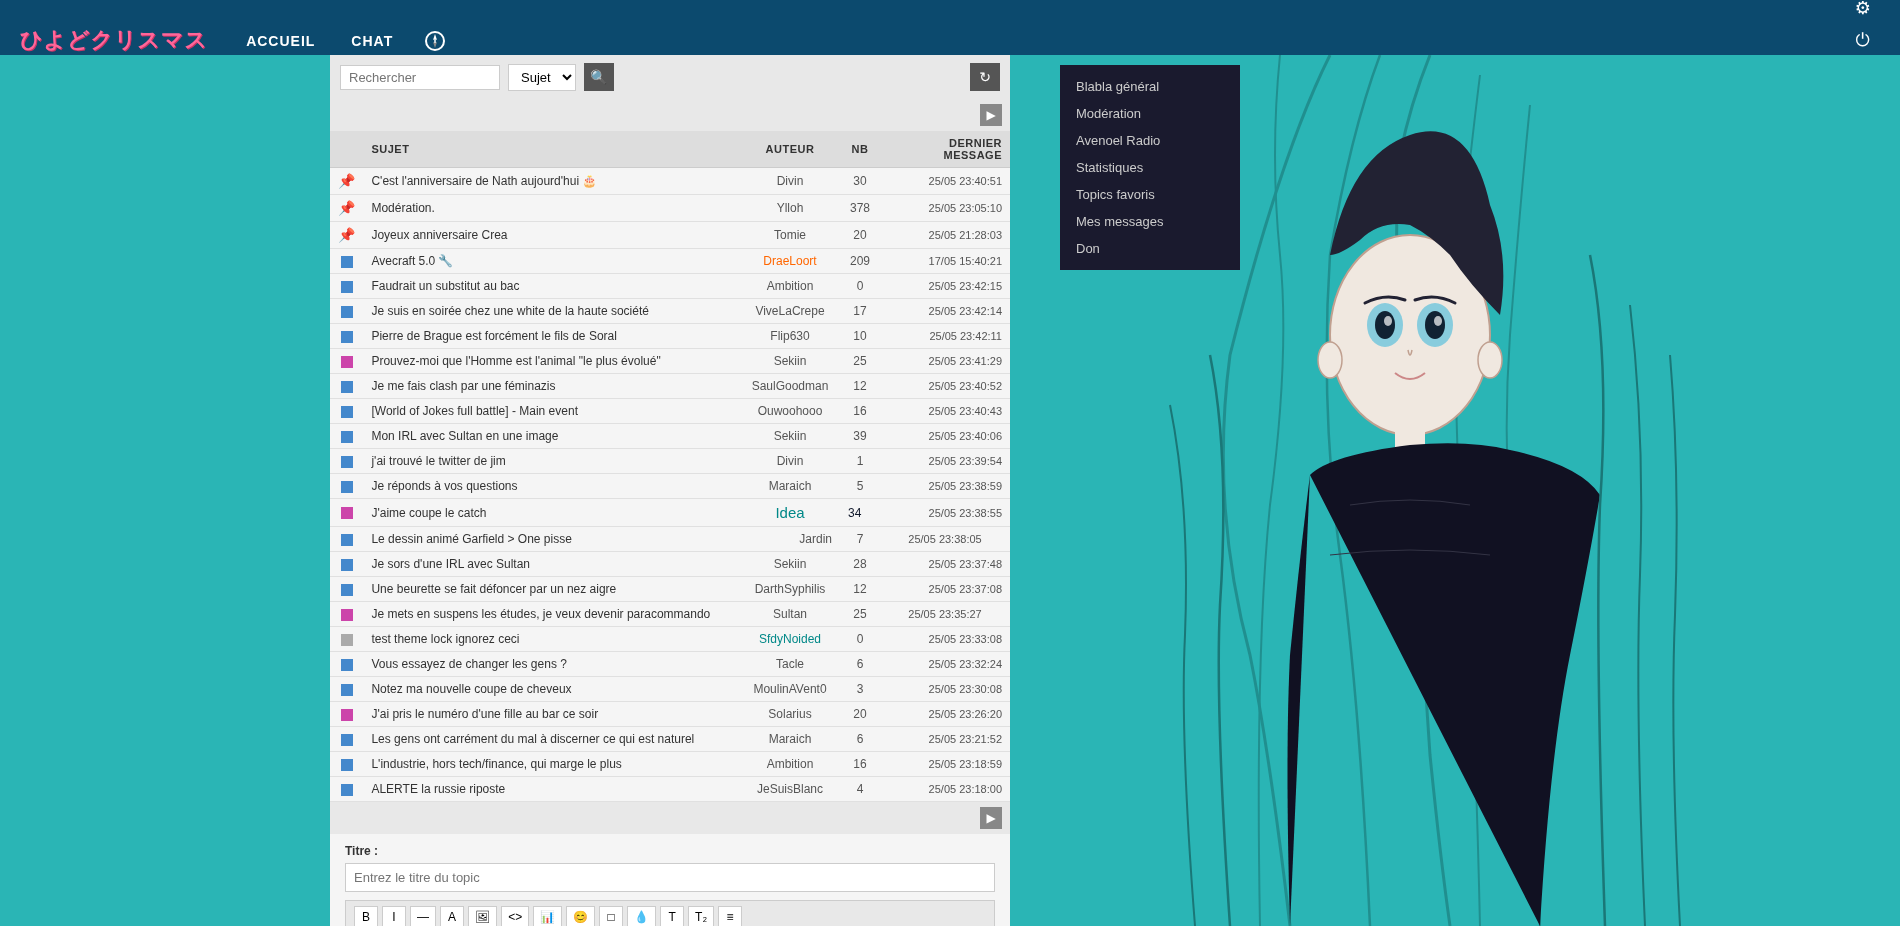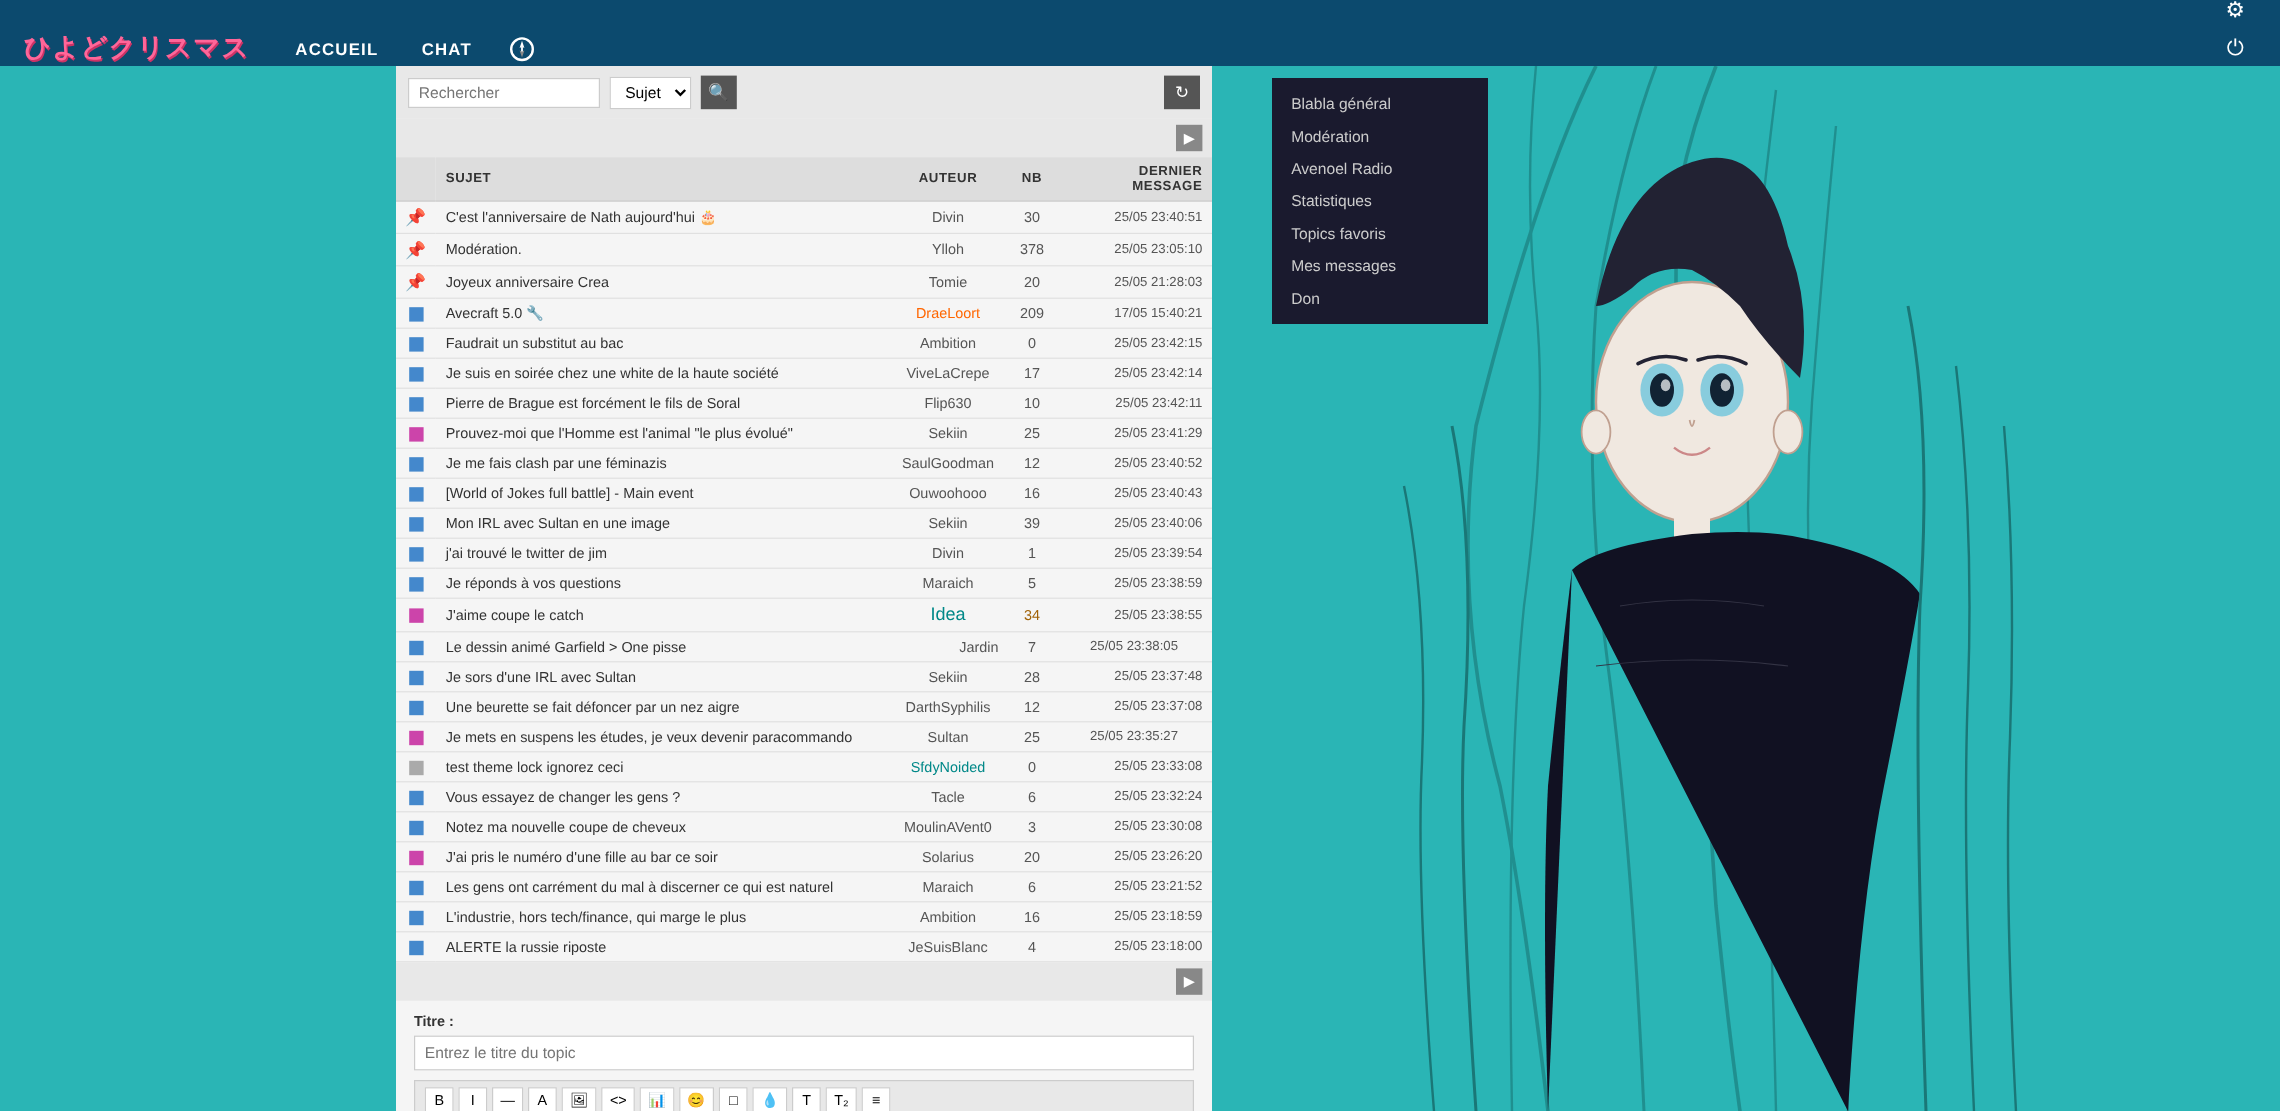--- a/index.html
+++ b/index.html
@@ -475,21 +475,21 @@
             <td style="text-align: center; width: 30px;"><span style="display:inline-block;width:12px;height:12px;background:#4488cc;vertical-align:middle;"></span></td>
             <td><a class="topic-link">Je réponds à vos questions</a></td>
             <td style="text-align: center; font-size: 12px; color: rgb(85, 85, 85);">Maraich</td>
             <td style="text-align: center; color: rgb(85, 85, 85); font-size: 12px;">5</td>
             <td style="text-align: right; color: rgb(85, 85, 85); font-size: 11px;">25/05 23:38:59</td>
           </tr>
           <tr>
             <td style="text-align: center; width: 30px;"><span style="display:inline-block;width:12px;height:12px;background:#cc44aa;vertical-align:middle;"></span></td>
             <td><a class="topic-link">J'aime coupe le catch</a></td>
             <td style="text-align: center; font-size: 15px; color: rgb(0, 136, 136);">Idea</td>
-            <td style="text-align: center; color: #a16207; font-size: 12px;">34</td>
+            <td style="color: #0f172a; font-size: 12px;">34</td>
             <td style="text-align: right; color: rgb(85, 85, 85); font-size: 11px;">25/05 23:38:55</td>
           </tr>
           <tr>
             <td style="text-align: center; width: 30px;"><span style="display:inline-block;width:12px;height:12px;background:#4488cc;vertical-align:middle;"></span></td>
             <td><a class="topic-link">Le dessin animé Garfield &gt; One pisse</a></td>
             <td style="text-align: right; font-size: 12px; color: rgb(85, 85, 85);">Jardin</td>
             <td style="text-align: center; color: rgb(85, 85, 85); font-size: 12px;">7</td>
             <td style="text-align: center; color: rgb(85, 85, 85); font-size: 11px;">25/05 23:38:05</td>
           </tr>
           <tr>

